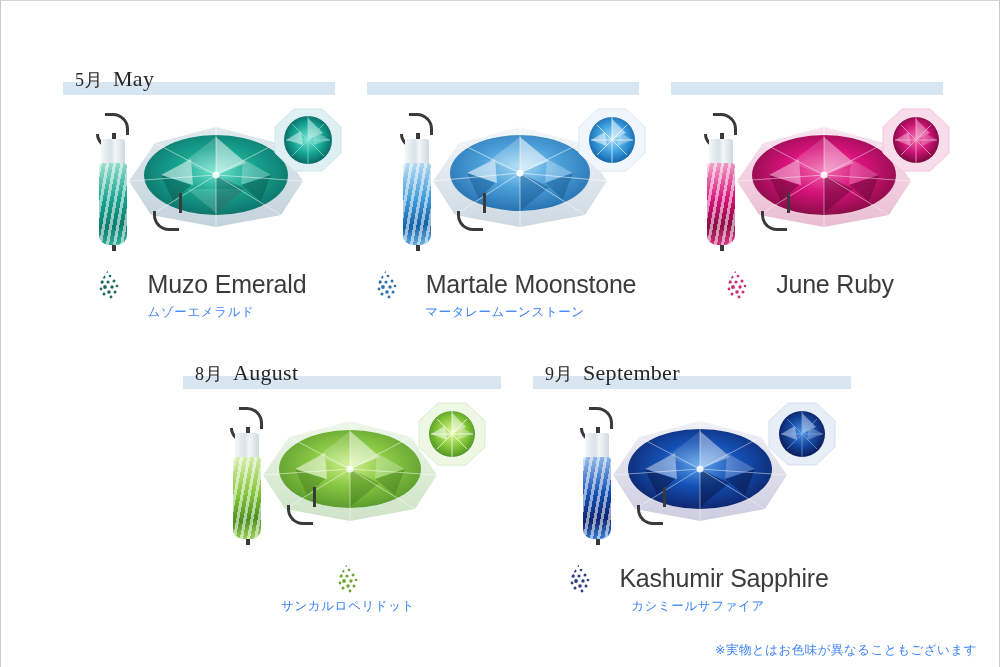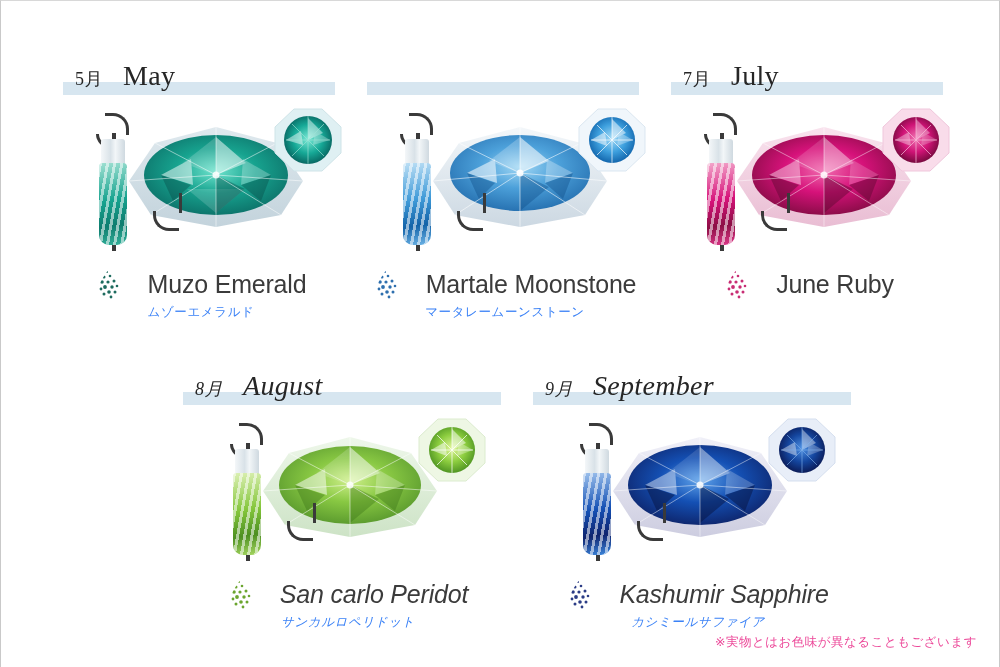--- a/index.html
+++ b/index.html
@@ -14,21 +14,21 @@
     width: 1000px; height: 667px;
     background: #ffffff;
     border-left: 1px solid #c9c9c9;
     border-right: 1px solid #c9c9c9;
     border-top: 1px solid #d8d8d8;
   }
 
   
   .row { position: absolute; display: flex; }
   .row-top { top: 58px; left: 48px; width: 912px; }
-  .row-bottom { top: 368px; left: 168px; width: 700px; font-style: italic; }
+  .row-bottom { top: 352px; left: 168px; width: 700px; }
 
   .card { position: relative; }
   .card-w { width: 304px; }
   .card-b { width: 350px; }
 
   
   .hdr {
     position: relative;
     height: 40px;
     margin-left: 14px;
@@ -41,21 +41,21 @@
     background: #d7e6f0;
   }
   .hdr-text {
     position: absolute;
     left: 12px; bottom: 7px;
     white-space: nowrap;
     font-family: "Liberation Serif", serif;
     color: #262626;
   }
   .hdr-jp { font-size: 18px; letter-spacing: 0.5px; }
-  .hdr-en { font-size: 28px; margin-left: 20px; letter-spacing: 0.3px; }
+  .hdr-en { font-size: 22px; margin-left: 10px; letter-spacing: 0.3px; }
 
   
   .illus {
     position: relative;
     height: 160px;
     margin-top: 4px;
   }
 
   
   .closed {
@@ -158,24 +158,24 @@
     font-size: 12.5px;
     color: #3b82f6;
     margin-top: 3px;
     letter-spacing: 0.6px;
     white-space: nowrap;
   }
 
   
   .footnote {
     position: absolute;
-    right: 22px; bottom: 16px;
+    right: 22px; bottom: 8px;
     font-family: "DejaVu Sans", sans-serif;
     font-size: 12.5px;
-    color: #ec4899;
+    color: #3b82f6;
     letter-spacing: 0.5px;
     white-space: nowrap;
   }
 </style>
 </head>
 <body>
 
 <div class="page">
 
   <div class="row row-top">
@@ -388,23 +388,20 @@
           </span>
           <span class="name-en">Martale Moonstone</span>
         </div>
         <div class="name-jp">マータレームーンストーン</div>
       </div>
     </div>
 
     <div class="card card-w">
       <div class="hdr">
         <div class="hdr-band"></div>
-        <div class="hdr-text">
-          <span class="hdr-jp">7月</span><span class="hdr-en">July</span>
-        </div>
       </div>
       <div class="illus">
         <div class="closed">
           <div class="c-hook"></div>
           <div class="c-shaft"></div>
           <div class="c-collar"></div>
           <div class="c-body" style="background:linear-gradient(170deg,#f3a7cb,#d6127a 45%,#8c0f45 75%,#e03a8c);"></div>
         </div>
         <div class="open">
           <div class="dome">
@@ -596,21 +593,20 @@
                   <circle cx="21" cy="19" r="1.3"></circle>
                 <circle cx="5" cy="22" r="1.4"></circle>
                   <circle cx="13" cy="25" r="1.8"></circle>
                 <circle cx="19" cy="25" r="1.5"></circle>
                   <circle cx="8" cy="27" r="1.5"></circle>
                 <circle cx="15" cy="30" r="1.4"></circle>
                   <circle cx="11" cy="5" r="1"></circle>
               </g>
             </svg>
           </span>
-          <span class="name-en">San carlo Peridot</span>
         </div>
         <div class="name-jp">サンカルロペリドット</div>
       </div>
     </div>
 
     <div class="card card-b">
       <div class="hdr">
         <div class="hdr-band"></div>
         <div class="hdr-text">
           <span class="hdr-jp">9月</span><span class="hdr-en">September</span>

